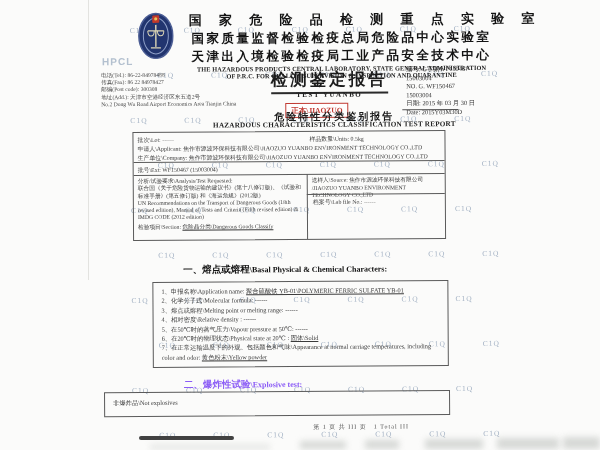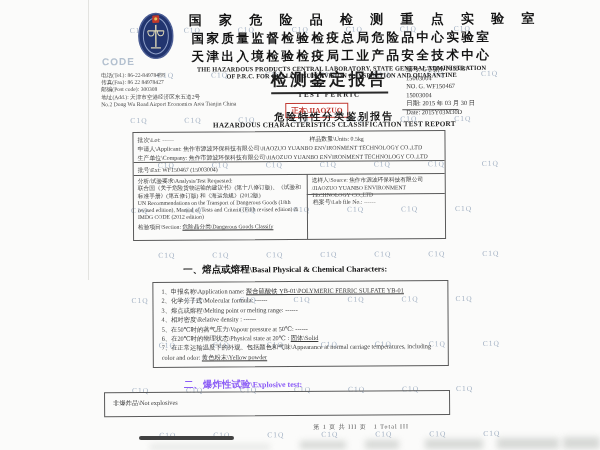--- a/index.html
+++ b/index.html
@@ -156,42 +156,42 @@
         <ellipse cx="18" cy="25" rx="12.5" ry="18" fill="none" stroke="#8fa0c8" stroke-width="1"></ellipse>
         <rect x="14.5" y="4.5" width="7" height="7.5" rx="1" fill="#c0392b"></rect>
         <circle cx="18" cy="8" r="1.6" fill="#e8c35a"></circle>
         <path d="M18 14 L18 36" stroke="#dcd6b6" stroke-width="1.4"></path>
         <path d="M10 20 L26 20" stroke="#dcd6b6" stroke-width="1.2"></path>
         <path d="M10 20 q0 5 3.2 5 q3.2 0 3.2 -5" fill="none" stroke="#dcd6b6" stroke-width="1"></path>
         <path d="M19.6 20 q0 5 3.2 5 q3.2 0 3.2 -5" fill="none" stroke="#dcd6b6" stroke-width="1"></path>
         <path d="M13 37 L23 37" stroke="#dcd6b6" stroke-width="1.4"></path>
       </svg>
     </div>
-    <div class="abs nosel" id="hpcl">CODE</div>
+    <div class="abs nosel" id="hpcl">HPCL</div>
 
     <div class="abs" id="hdr">
       <div class="h-cn1">国 家 危 险 品 检 测 重 点 实 验 室</div>
       <div class="h-cn2">国家质量监督检验检疫总局危险品中心实验室</div>
       <div class="h-cn3">天津出入境检验检疫局工业产品安全技术中心</div>
       <div class="h-en">THE HAZARDOUS PRODUCTS CENTRAL LABORATORY, STATE GENERAL ADMINISTRATION</div>
       <div class="h-en">OF P.R.C. FOR QUALITY SUPERVISION &amp; INSPECTION AND QUARANTINE</div>
     </div>
 
     <div class="abs" id="contact">
       <div>电话(Tel.): 86-22-84978488</div>
       <div>传真(Fax): 86 22 84978427</div>
       <div>邮编(Post code): 300308</div>
       <div>地址(Add.): 天津市空港经济区东五道2号</div>
       <div>No.2 Dong Wu Road Airport Economics Area Tianjin China</div>
     </div>
 
     <div class="abs" id="rpt-title">
       <span>检测鉴定报告</span>
     </div>
-    <div class="abs" id="rpt-en">TEST FERRIC</div>
+    <div class="abs" id="rpt-en">TEST YUANBO</div>
     <div class="abs" id="origin">正本\JIAOZUO</div>
 
     <div class="abs" id="numblk">
       <div>编号: G字第WF150467</div>
       <div>15003004</div>
       <div>NO.  G. WF150467</div>
       <div>15003004</div>
       <div>日期: 2015 年 03 月 30 日</div>
       <div>Date: 2015Y03M30D</div>
     </div>

